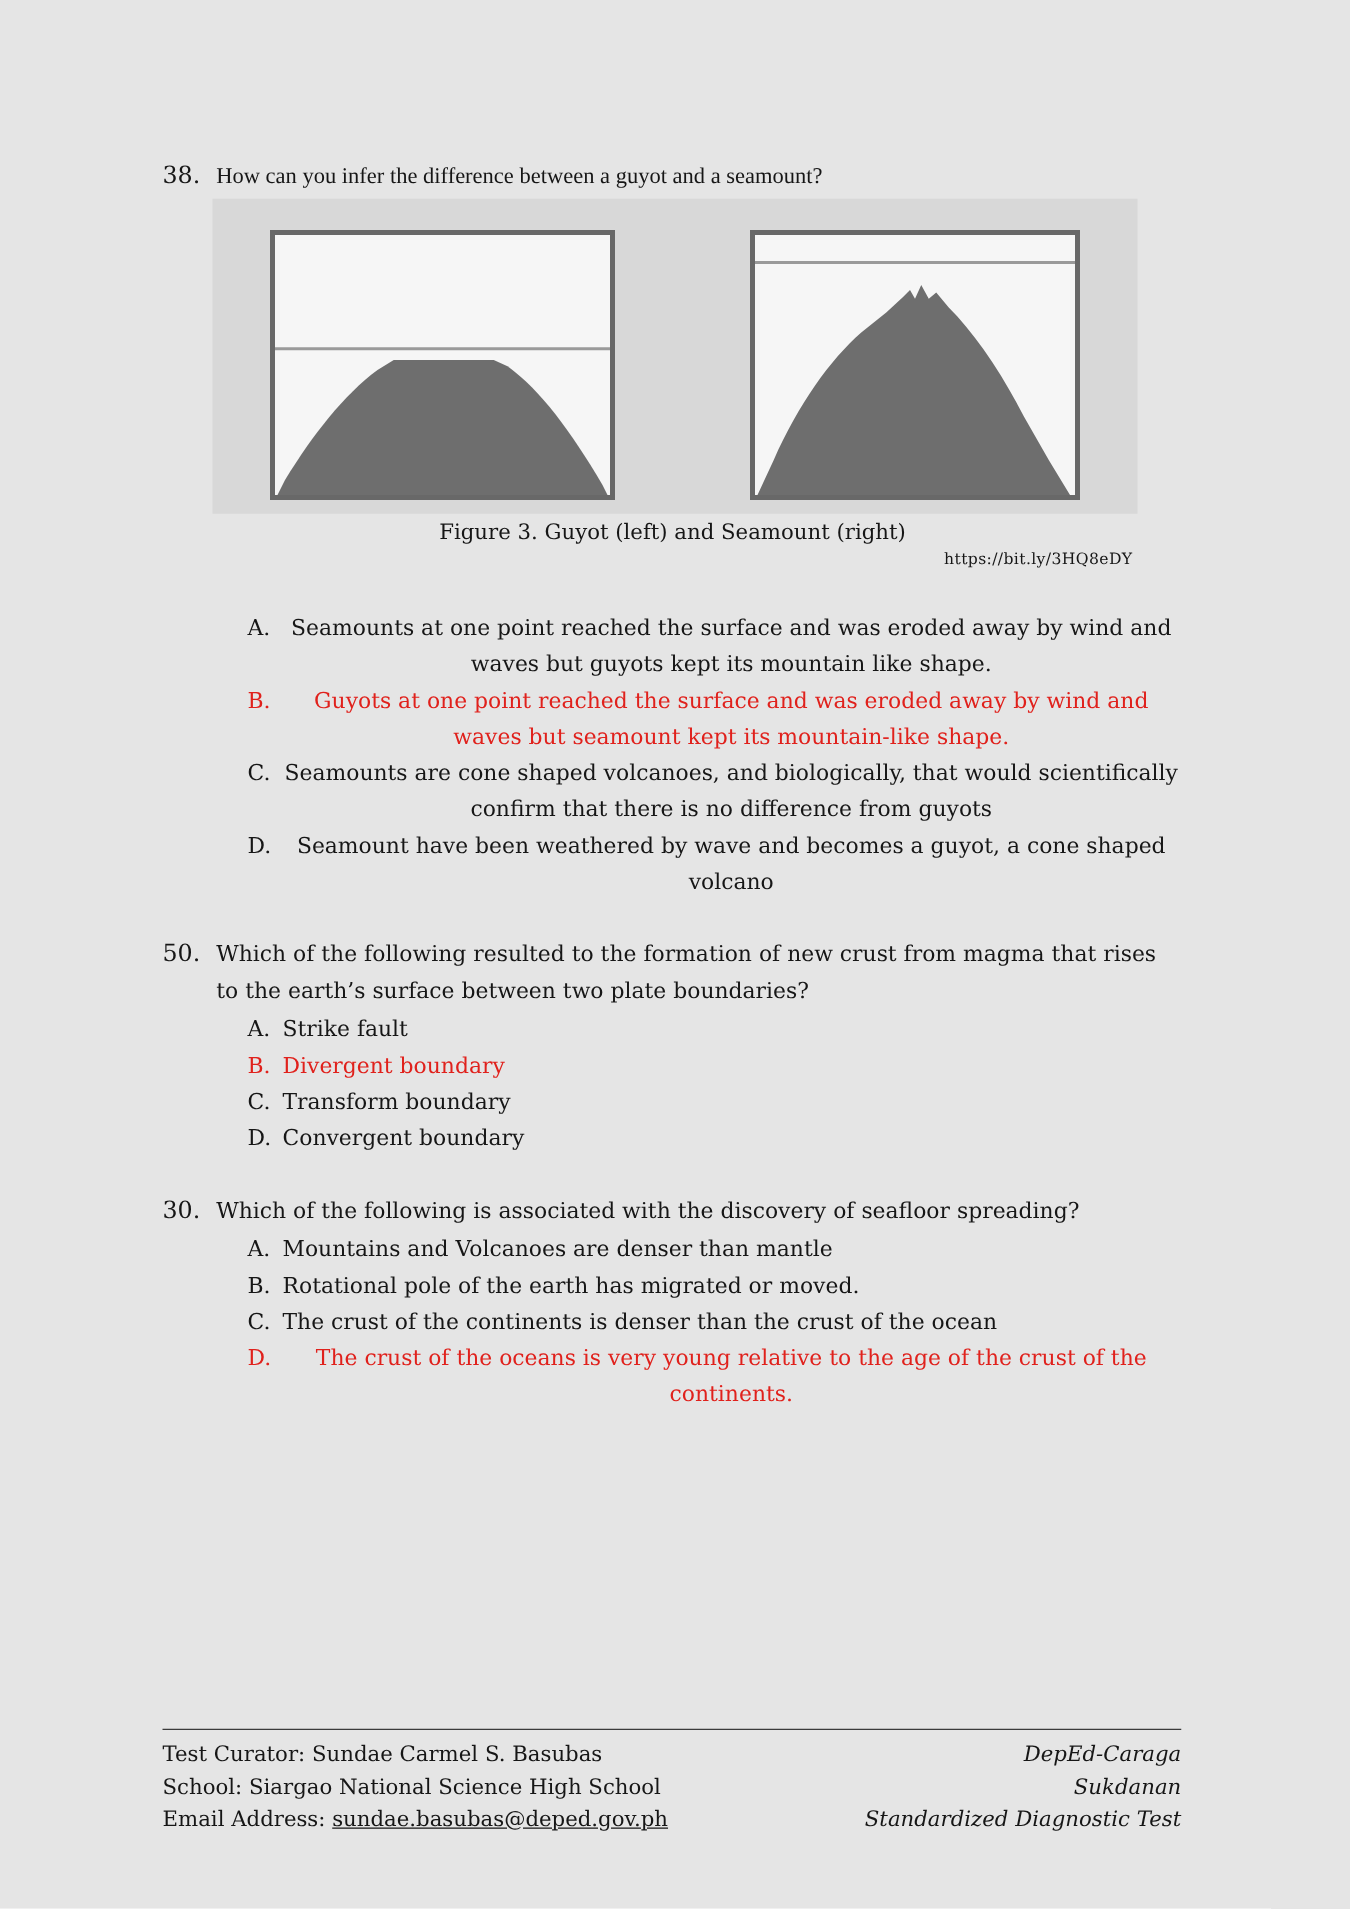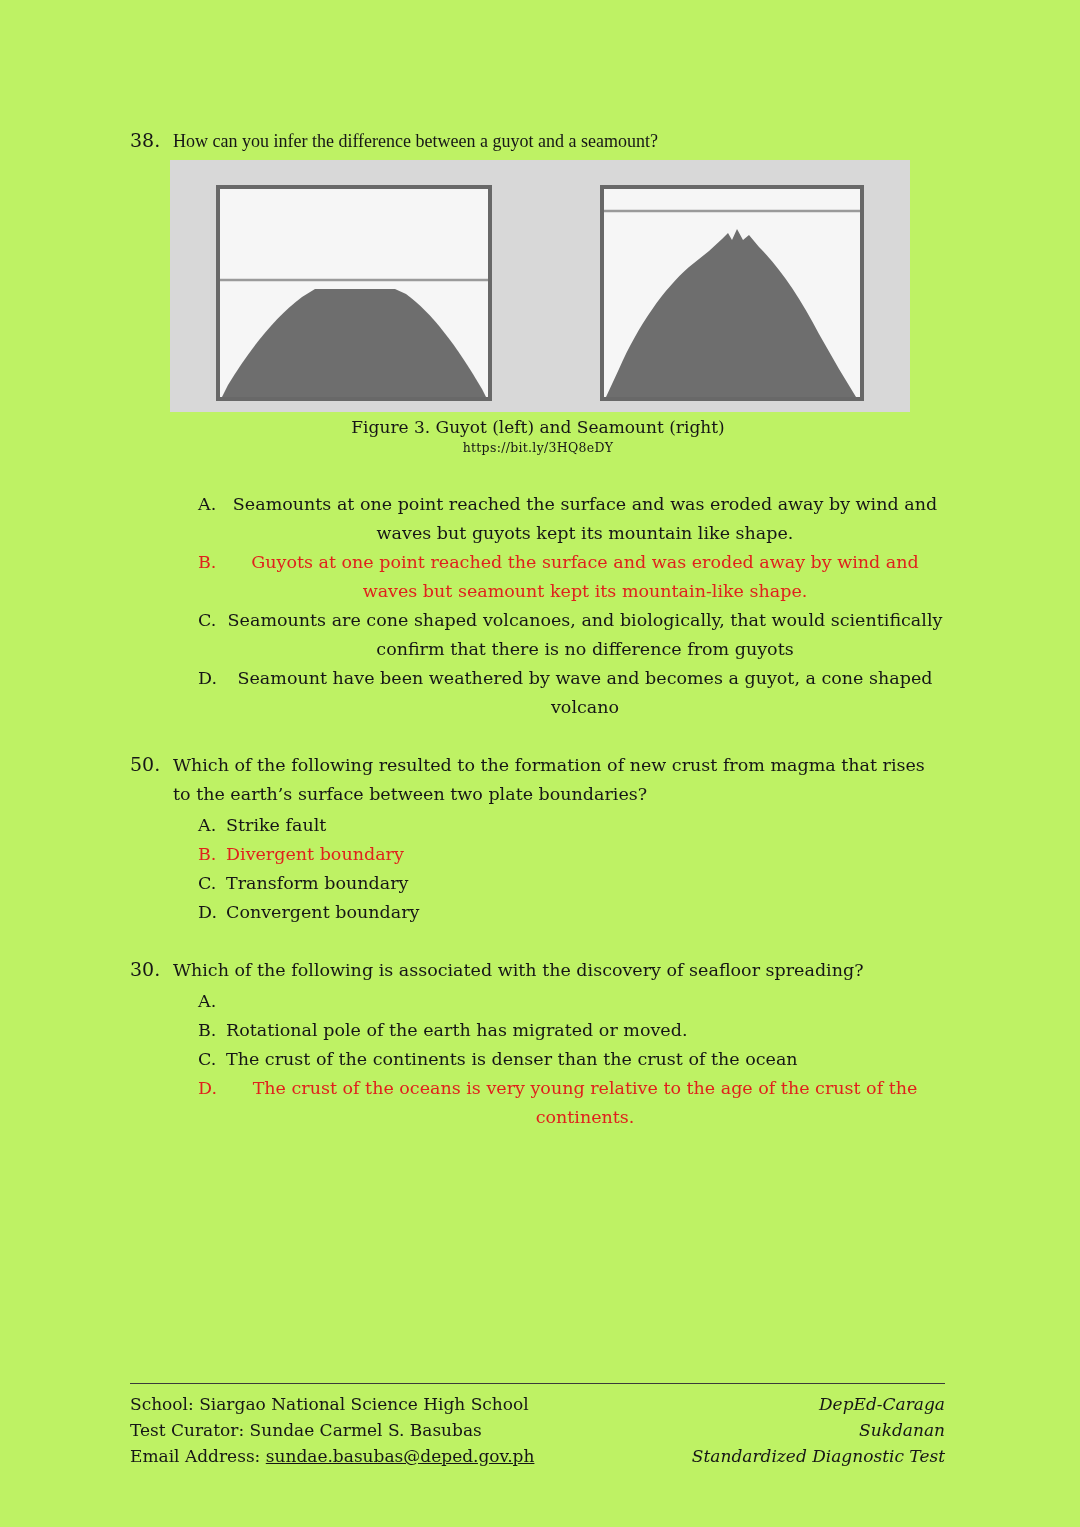--- a/index.html
+++ b/index.html
@@ -9,21 +9,21 @@
     font-family: "DejaVu Serif", serif;
     color: #161616;
   }
   .page {
     width: 1080px;
     height: 1527px;
     padding: 126px 135px 58px 130px;
     display: flex;
     flex-direction: column;
     position: relative;
-    background: #bef264;
+    background: #e5e5e5;
   }
   
   .question { margin-bottom: 28px; }
   .q-head { display: flex; align-items: baseline; font-size: 17.5px; line-height: 29px; }
   .q-num { width: 43px; flex: none; font-size: 19px; }
   .q-text { max-width: 770px; }
   .q38 .q-text { font-family: "Liberation Serif", serif; font-size: 18px; }
   .options { margin-left: 68px; margin-top: 2px; }
   .q38 .options { margin-top: 18px; }
   .option { display: flex; font-size: 17.5px; line-height: 29px; }
@@ -38,21 +38,21 @@
     display: flex; justify-content: center; align-items: flex-start;
     gap: 108px; padding-top: 25px;
   }
   .panel { background: #f6f6f6; border: 4px solid #686868; }
   .panel-left  { width: 276px; height: 216px; }
   .panel-right { width: 264px; height: 216px; }
   .panel svg { display: block; width: 100%; height: 100%; }
   .mountain { fill: var(--mountain, #6e6e6e); }
   .sea-line { stroke: #9a9a9a; stroke-width: 2.5; }
   .caption { text-align: center; font-size: 17px; line-height: 22px; margin-top: 4px; }
-  .source  { text-align: center; font-size: 12.5px; line-height: 17px; margin-top: 1px; letter-spacing: 0.3px; }
+  .source  { text-align: right; font-size: 12.5px; line-height: 17px; margin-top: 1px; letter-spacing: 0.3px; }
   .fig-gap { height: 16px; }
   
   .footer {
     margin-top: auto;
     border-top: 1.5px solid #3a3a3a;
     padding-top: 7px;
     display: flex;
     justify-content: space-between;
     font-size: 17px;
     line-height: 26px;
@@ -138,43 +138,44 @@
   </section>
 
   <section class="question">
     <div class="q-head">
       <span class="q-num">30.</span>
       <span class="q-text">Which of the following is associated with the discovery of seafloor spreading?</span>
     </div>
     <div class="options">
       <div class="option">
         <span class="opt-letter">A.</span>
+        <span class="opt-text">Mountains and Volcanoes are denser than mantle</span>
       </div>
       <div class="option">
         <span class="opt-letter">B.</span>
         <span class="opt-text">Rotational pole of the earth has migrated or moved.</span>
       </div>
       <div class="option">
         <span class="opt-letter">C.</span>
         <span class="opt-text">The crust of the continents is denser than the crust of the ocean</span>
       </div>
       <div class="option correct">
         <span class="opt-letter">D.</span>
         <span class="opt-text">The crust of the oceans is very young relative to the age of the crust of the continents.</span>
       </div>
     </div>
   </section>
 
   <div class="footer">
     <div class="footer-left">
       <div>
-        <span>School: </span><span>Siargao National Science High School</span>
+        <span>Test Curator: </span><span>Sundae Carmel S. Basubas</span>
       </div>
       <div>
-        <span>Test Curator: </span><span>Sundae Carmel S. Basubas</span>
+        <span>School: </span><span>Siargao National Science High School</span>
       </div>
       <div>
         <span>Email Address: </span><span class="email-link">sundae.basubas@deped.gov.ph</span>
       </div>
     </div>
     <div class="footer-right">
       <div>DepEd-Caraga</div>
       <div>Sukdanan</div>
       <div>Standardized Diagnostic Test</div>
     </div>

